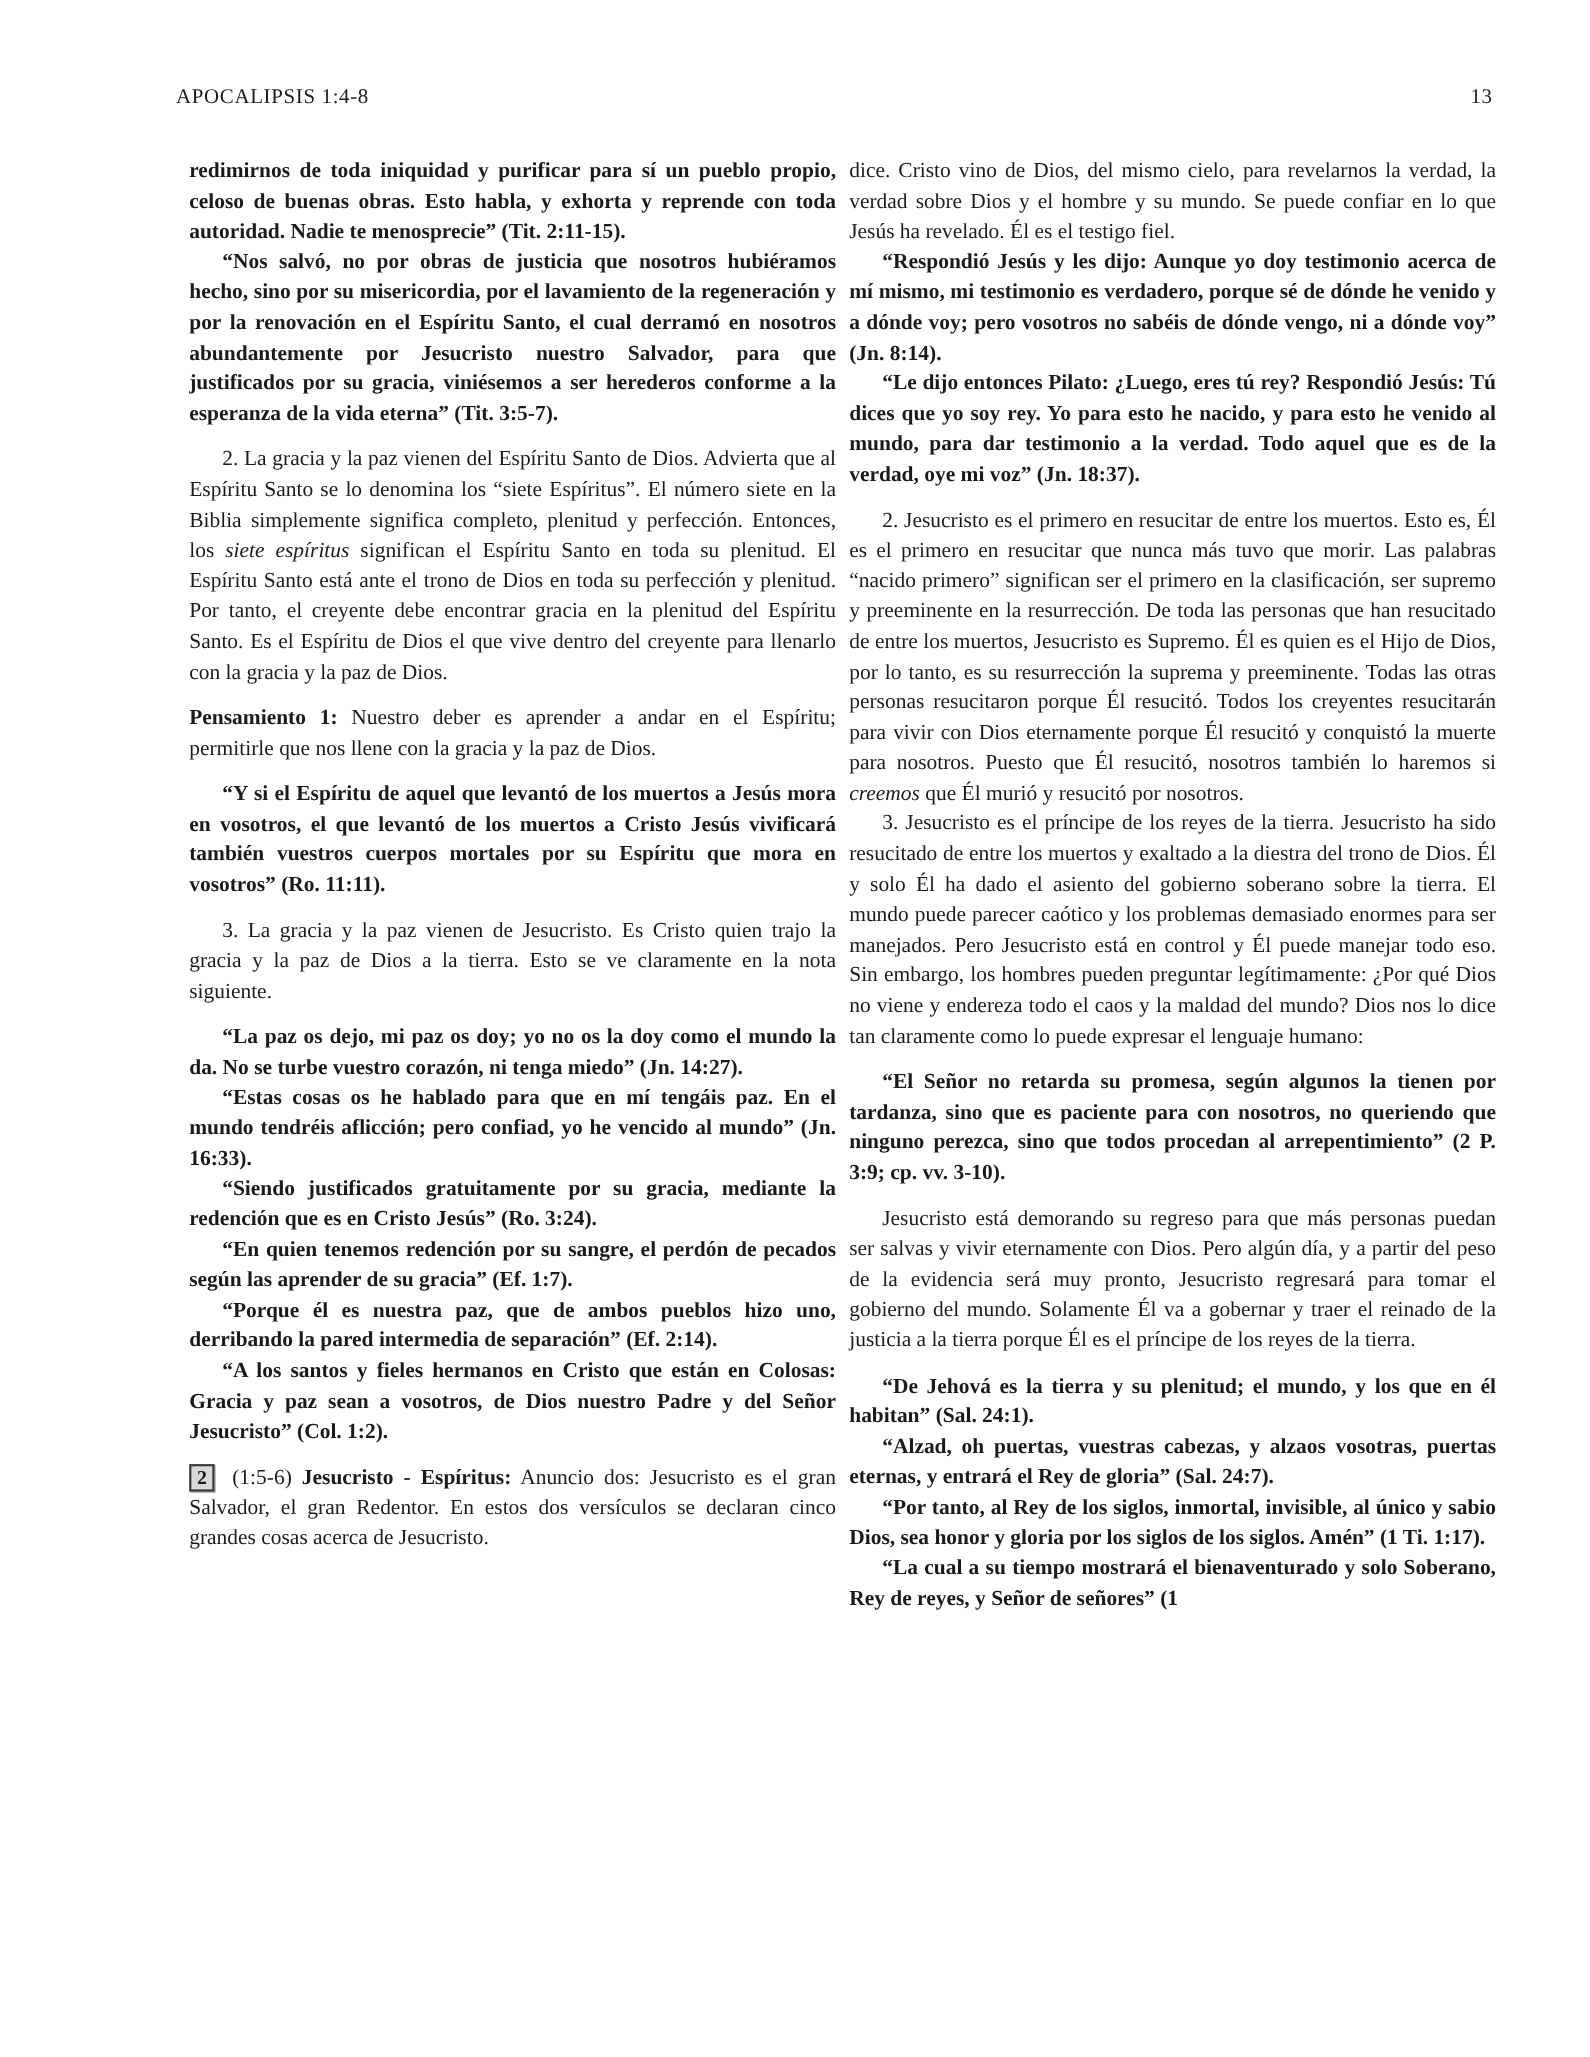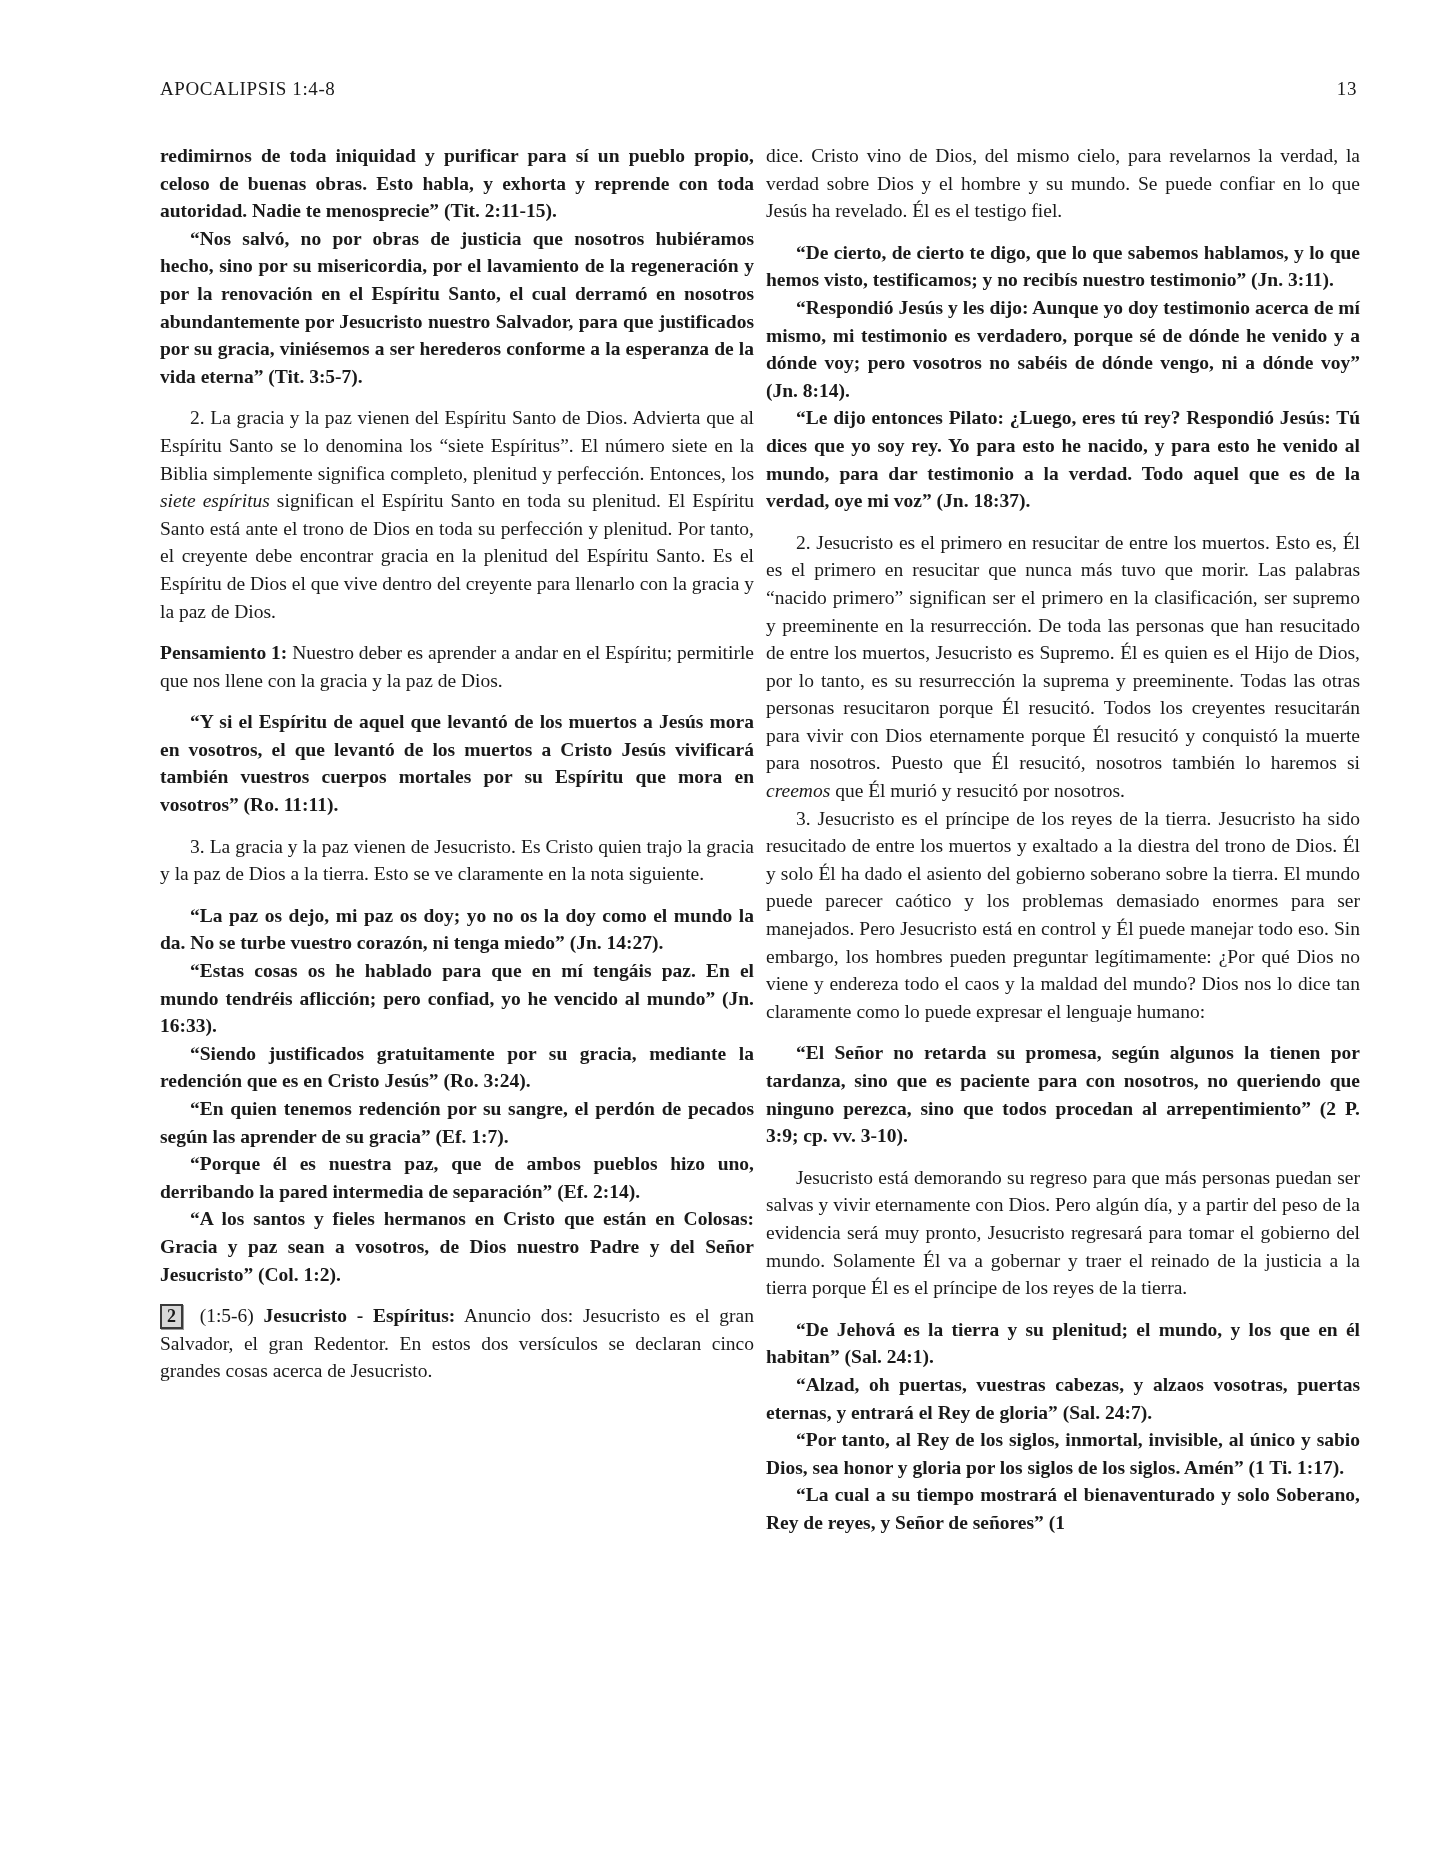--- a/index.html
+++ b/index.html
@@ -23,20 +23,21 @@
     justify-content:space-between;
     align-items:baseline;
     padding:78px 88px 0 160px;
     font-size:19px;
     letter-spacing:0.6px;
   }
   .content{
     display:flex;
     gap:12px;
     padding:42px 85px 0 160px;
+    margin-left:12px;
   }
   .col{
     width:594px;
     font-size:19.5px;
     line-height:27.6px;
     text-align:justify;
   }
   .col p{margin:0;}
   p.gap{margin-top:14px;}
   p.ind{text-indent:30px;}
@@ -82,21 +83,20 @@
         <p class="quote gap ind"><span>“La paz os dejo, mi paz os doy; yo no os la doy como el mundo la da. No se turbe vuestro corazón, ni tenga miedo” (Jn. 14:27).</span></p>
         <p class="quote ind"><span>“Estas cosas os he hablado para que en mí tengáis paz. En el mundo tendréis aflicción; pero confiad, yo he vencido al mundo” (Jn. 16:33).</span></p>
         <p class="quote ind"><span>“Siendo justificados gratuitamente por su gracia, mediante la redención que es en Cristo Jesús” (Ro. 3:24).</span></p>
         <p class="quote ind"><span>“En quien tenemos redención por su sangre, el perdón de pecados según las aprender de su gracia” (Ef. 1:7).</span></p>
         <p class="quote ind"><span>“Porque él es nuestra paz, que de ambos pueblos hizo uno, derribando la pared intermedia de separación” (Ef. 2:14).</span></p>
         <p class="quote ind"><span>“A los santos y fieles hermanos en Cristo que están en Colosas: Gracia y paz sean a vosotros, de Dios nuestro Padre y del Señor Jesucristo” (Col. 1:2).</span></p>
         <p class="section gap"><span class="numbox">2</span><span> (1:5-6) </span><span class="bdit">Jesucristo - Espíritus:</span><span> Anuncio dos: Jesucristo es el gran Salvador, el gran Redentor. En estos dos versículos se declaran cinco grandes cosas acerca de Jesucristo.</span></p>
       </div>
     <div class="col">
         <p class="para"><span>dice. Cristo vino de Dios, del mismo cielo, para revelarnos la verdad, la verdad sobre Dios y el hombre y su mundo. Se puede confiar en lo que Jesús ha revelado. Él es el testigo fiel.</span></p>
-        <p class="quote gap ind"><span>“De cierto, de cierto te digo, que lo que sabemos hablamos, y lo que hemos visto, testificamos; y no recibís nuestro testimonio” (Jn. 3:11).</span></p>
         <p class="quote ind"><span>“Respondió Jesús y les dijo: Aunque yo doy testimonio acerca de mí mismo, mi testimonio es verdadero, porque sé de dónde he venido y a dónde voy; pero vosotros no sabéis de dónde vengo, ni a dónde voy” (Jn. 8:14).</span></p>
         <p class="quote ind"><span>“Le dijo entonces Pilato: ¿Luego, eres tú rey? Respondió Jesús: Tú dices que yo soy rey. Yo para esto he nacido, y para esto he venido al mundo, para dar testimonio a la verdad. Todo aquel que es de la verdad, oye mi voz” (Jn. 18:37).</span></p>
         <p class="para gap ind"><span>2. Jesucristo es el primero en resucitar de entre los muertos. Esto es, Él es el primero en resucitar que nunca más tuvo que morir. Las palabras “nacido primero” significan ser el primero en la clasificación, ser supremo y preeminente en la resurrección. De toda las personas que han resucitado de entre los muertos, Jesucristo es Supremo. Él es quien es el Hijo de Dios, por lo tanto, es su resurrección la suprema y preeminente. Todas las otras personas resucitaron porque Él resucitó. Todos los creyentes resucitarán para vivir con Dios eternamente porque Él resucitó y conquistó la muerte para nosotros. Puesto que Él resucitó, nosotros también lo haremos si </span><span class="it">creemos</span><span> que Él murió y resucitó por nosotros.</span></p>
         <p class="para ind"><span>3. Jesucristo es el príncipe de los reyes de la tierra. Jesucristo ha sido resucitado de entre los muertos y exaltado a la diestra del trono de Dios. Él y solo Él ha dado el asiento del gobierno soberano sobre la tierra. El mundo puede parecer caótico y los problemas demasiado enormes para ser manejados. Pero Jesucristo está en control y Él puede manejar todo eso. Sin embargo, los hombres pueden preguntar legítimamente: ¿Por qué Dios no viene y endereza todo el caos y la maldad del mundo? Dios nos lo dice tan claramente como lo puede expresar el lenguaje humano:</span></p>
         <p class="quote gap ind"><span>“El Señor no retarda su promesa, según algunos la tienen por tardanza, sino que es paciente para con nosotros, no queriendo que ninguno perezca, sino que todos procedan al arrepentimiento” (2 P. 3:9; cp. vv. 3-10).</span></p>
         <p class="para gap ind"><span>Jesucristo está demorando su regreso para que más personas puedan ser salvas y vivir eternamente con Dios. Pero algún día, y a partir del peso de la evidencia será muy pronto, Jesucristo regresará para tomar el gobierno del mundo. Solamente Él va a gobernar y traer el reinado de la justicia a la tierra porque Él es el príncipe de los reyes de la tierra.</span></p>
         <p class="quote gap ind"><span>“De Jehová es la tierra y su plenitud; el mundo, y los que en él habitan” (Sal. 24:1).</span></p>
         <p class="quote ind"><span>“Alzad, oh puertas, vuestras cabezas, y alzaos vosotras, puertas eternas, y entrará el Rey de gloria” (Sal. 24:7).</span></p>
         <p class="quote ind"><span>“Por tanto, al Rey de los siglos, inmortal, invisible, al único y sabio Dios, sea honor y gloria por los siglos de los siglos. Amén” (1 Ti. 1:17).</span></p>
         <p class="quote ind"><span>“La cual a su tiempo mostrará el bienaventurado y solo Soberano, Rey de reyes, y Señor de señores” (1</span></p>

